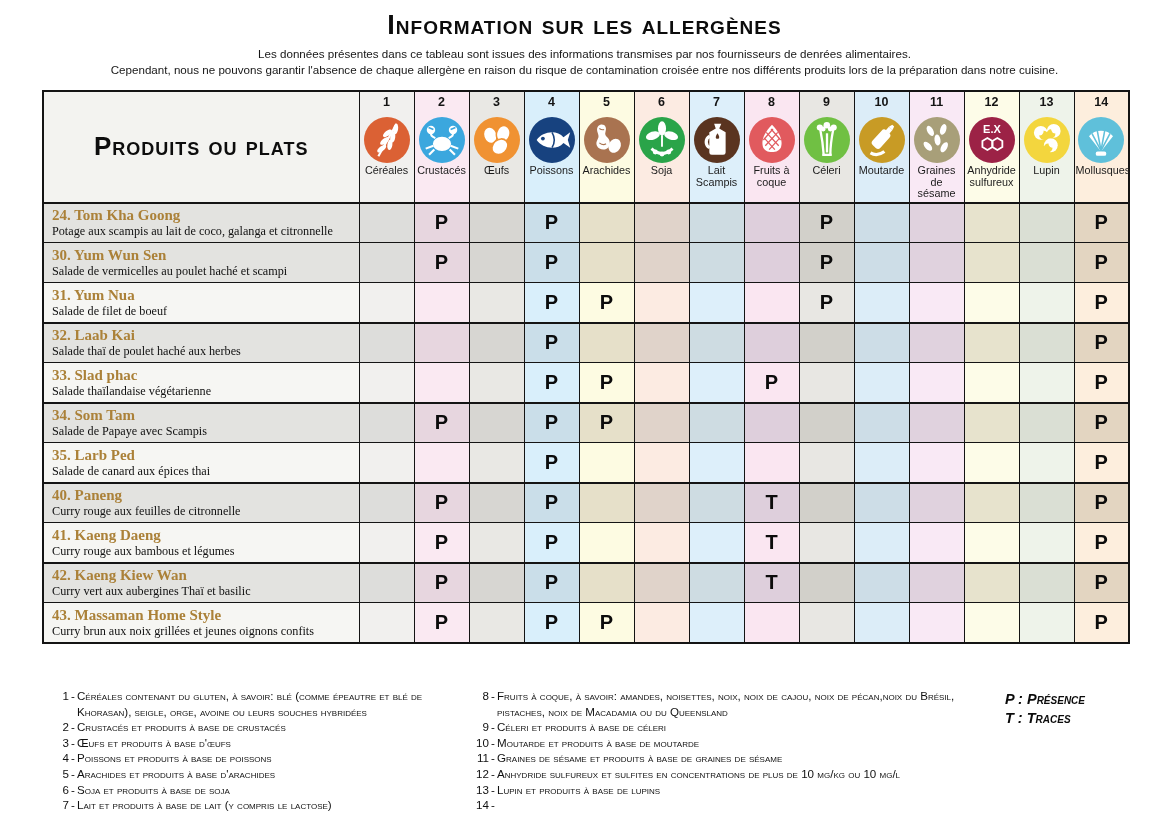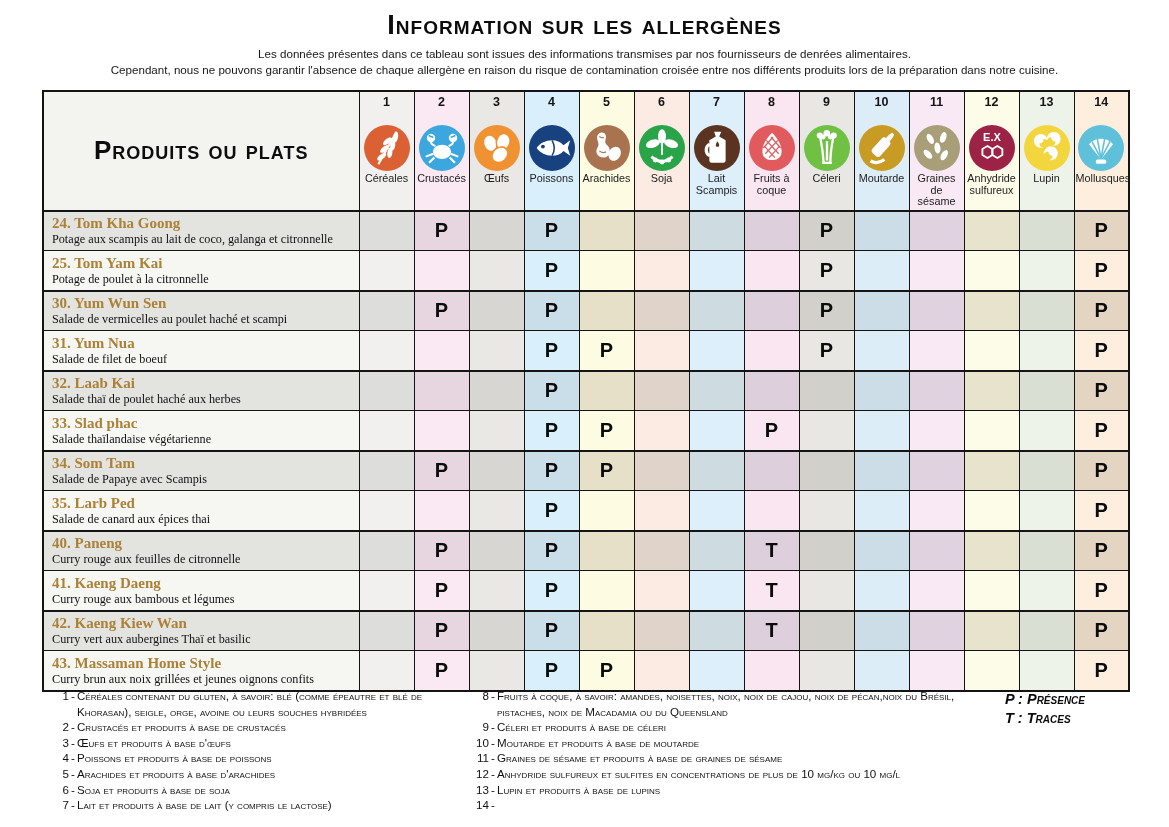--- a/index.html
+++ b/index.html
@@ -28,21 +28,21 @@
   table{ border:2px solid #141414; }
   thead th{ border-bottom-width:2px; height:102px; vertical-align:top; }
   th.product-head{
     vertical-align:middle; text-align:center;
     font-variant:small-caps; font-size:26px; letter-spacing:1px;
     font-weight:bold; color:#0d0d0d; background:#f3f3f0;
   }
   th .colnum{ font-size:12.5px; font-weight:bold; text-align:center; padding-top:3px; color:#141414;}
   th .circle{
     width:46px; height:46px; border-radius:50%;
-    margin:16px auto 2px auto; position:relative;
+    margin:8px auto 2px auto; position:relative;
   }
   th .circle svg{ position:absolute; left:0; top:0; }
   th .collabel{
     font-size:10.8px; line-height:11.5px; text-align:center;
     font-weight:normal; color:#1c1c1c; padding:0 1px 2px 1px;
   }
   tbody tr{ height:40px; }
   tbody tr.pair-end td{ border-bottom-width:2.6px; }
   td.product{ padding:2px 6px 2px 8px; overflow:hidden; }
   .dish-name{
@@ -354,40 +354,20 @@
           <td class="mark" style="background: rgb(224, 211, 202);"></td>
           <td class="mark" style="background: rgb(206, 220, 226);"></td>
           <td class="mark" style="background: rgb(222, 207, 220);"></td>
           <td class="mark" style="background: rgb(210, 208, 202);">P</td>
           <td class="mark" style="background: rgb(205, 221, 231);"></td>
           <td class="mark" style="background: rgb(224, 210, 222);"></td>
           <td class="mark" style="background: rgb(231, 227, 205);"></td>
           <td class="mark" style="background: rgb(218, 223, 212);"></td>
           <td class="mark" style="background: rgb(227, 213, 193);">P</td>
         </tr>
-        <tr class="pair-end">
-          <td class="product" style="background: rgb(246, 246, 243);">
-            <div class="dish-name">25. Tom Yam Kai</div>
-            <div class="dish-desc">Potage de poulet à la citronnelle</div>
-          </td>
-          <td class="mark" style="background: rgb(241, 240, 238);"></td>
-          <td class="mark" style="background: rgb(250, 233, 242);"></td>
-          <td class="mark" style="background: rgb(233, 232, 228);"></td>
-          <td class="mark" style="background: rgb(217, 239, 251);">P</td>
-          <td class="mark" style="background: rgb(253, 251, 226);"></td>
-          <td class="mark" style="background: rgb(252, 235, 226);"></td>
-          <td class="mark" style="background: rgb(221, 239, 250);"></td>
-          <td class="mark" style="background: rgb(250, 230, 241);"></td>
-          <td class="mark" style="background: rgb(232, 231, 227);">P</td>
-          <td class="mark" style="background: rgb(220, 237, 248);"></td>
-          <td class="mark" style="background: rgb(249, 233, 245);"></td>
-          <td class="mark" style="background: rgb(253, 252, 232);"></td>
-          <td class="mark" style="background: rgb(238, 243, 234);"></td>
-          <td class="mark" style="background: rgb(253, 238, 221);">P</td>
-        </tr>
         <tr>
           <td class="product" style="background: rgb(227, 227, 224);">
             <div class="dish-name">30. Yum Wun Sen</div>
             <div class="dish-desc">Salade de vermicelles au poulet haché et scampi</div>
           </td>
           <td class="mark" style="background: rgb(221, 221, 219);"></td>
           <td class="mark" style="background: rgb(231, 214, 223);">P</td>
           <td class="mark" style="background: rgb(215, 214, 210);"></td>
           <td class="mark" style="background: rgb(202, 222, 233);">P</td>
           <td class="mark" style="background: rgb(230, 224, 201);"></td>

